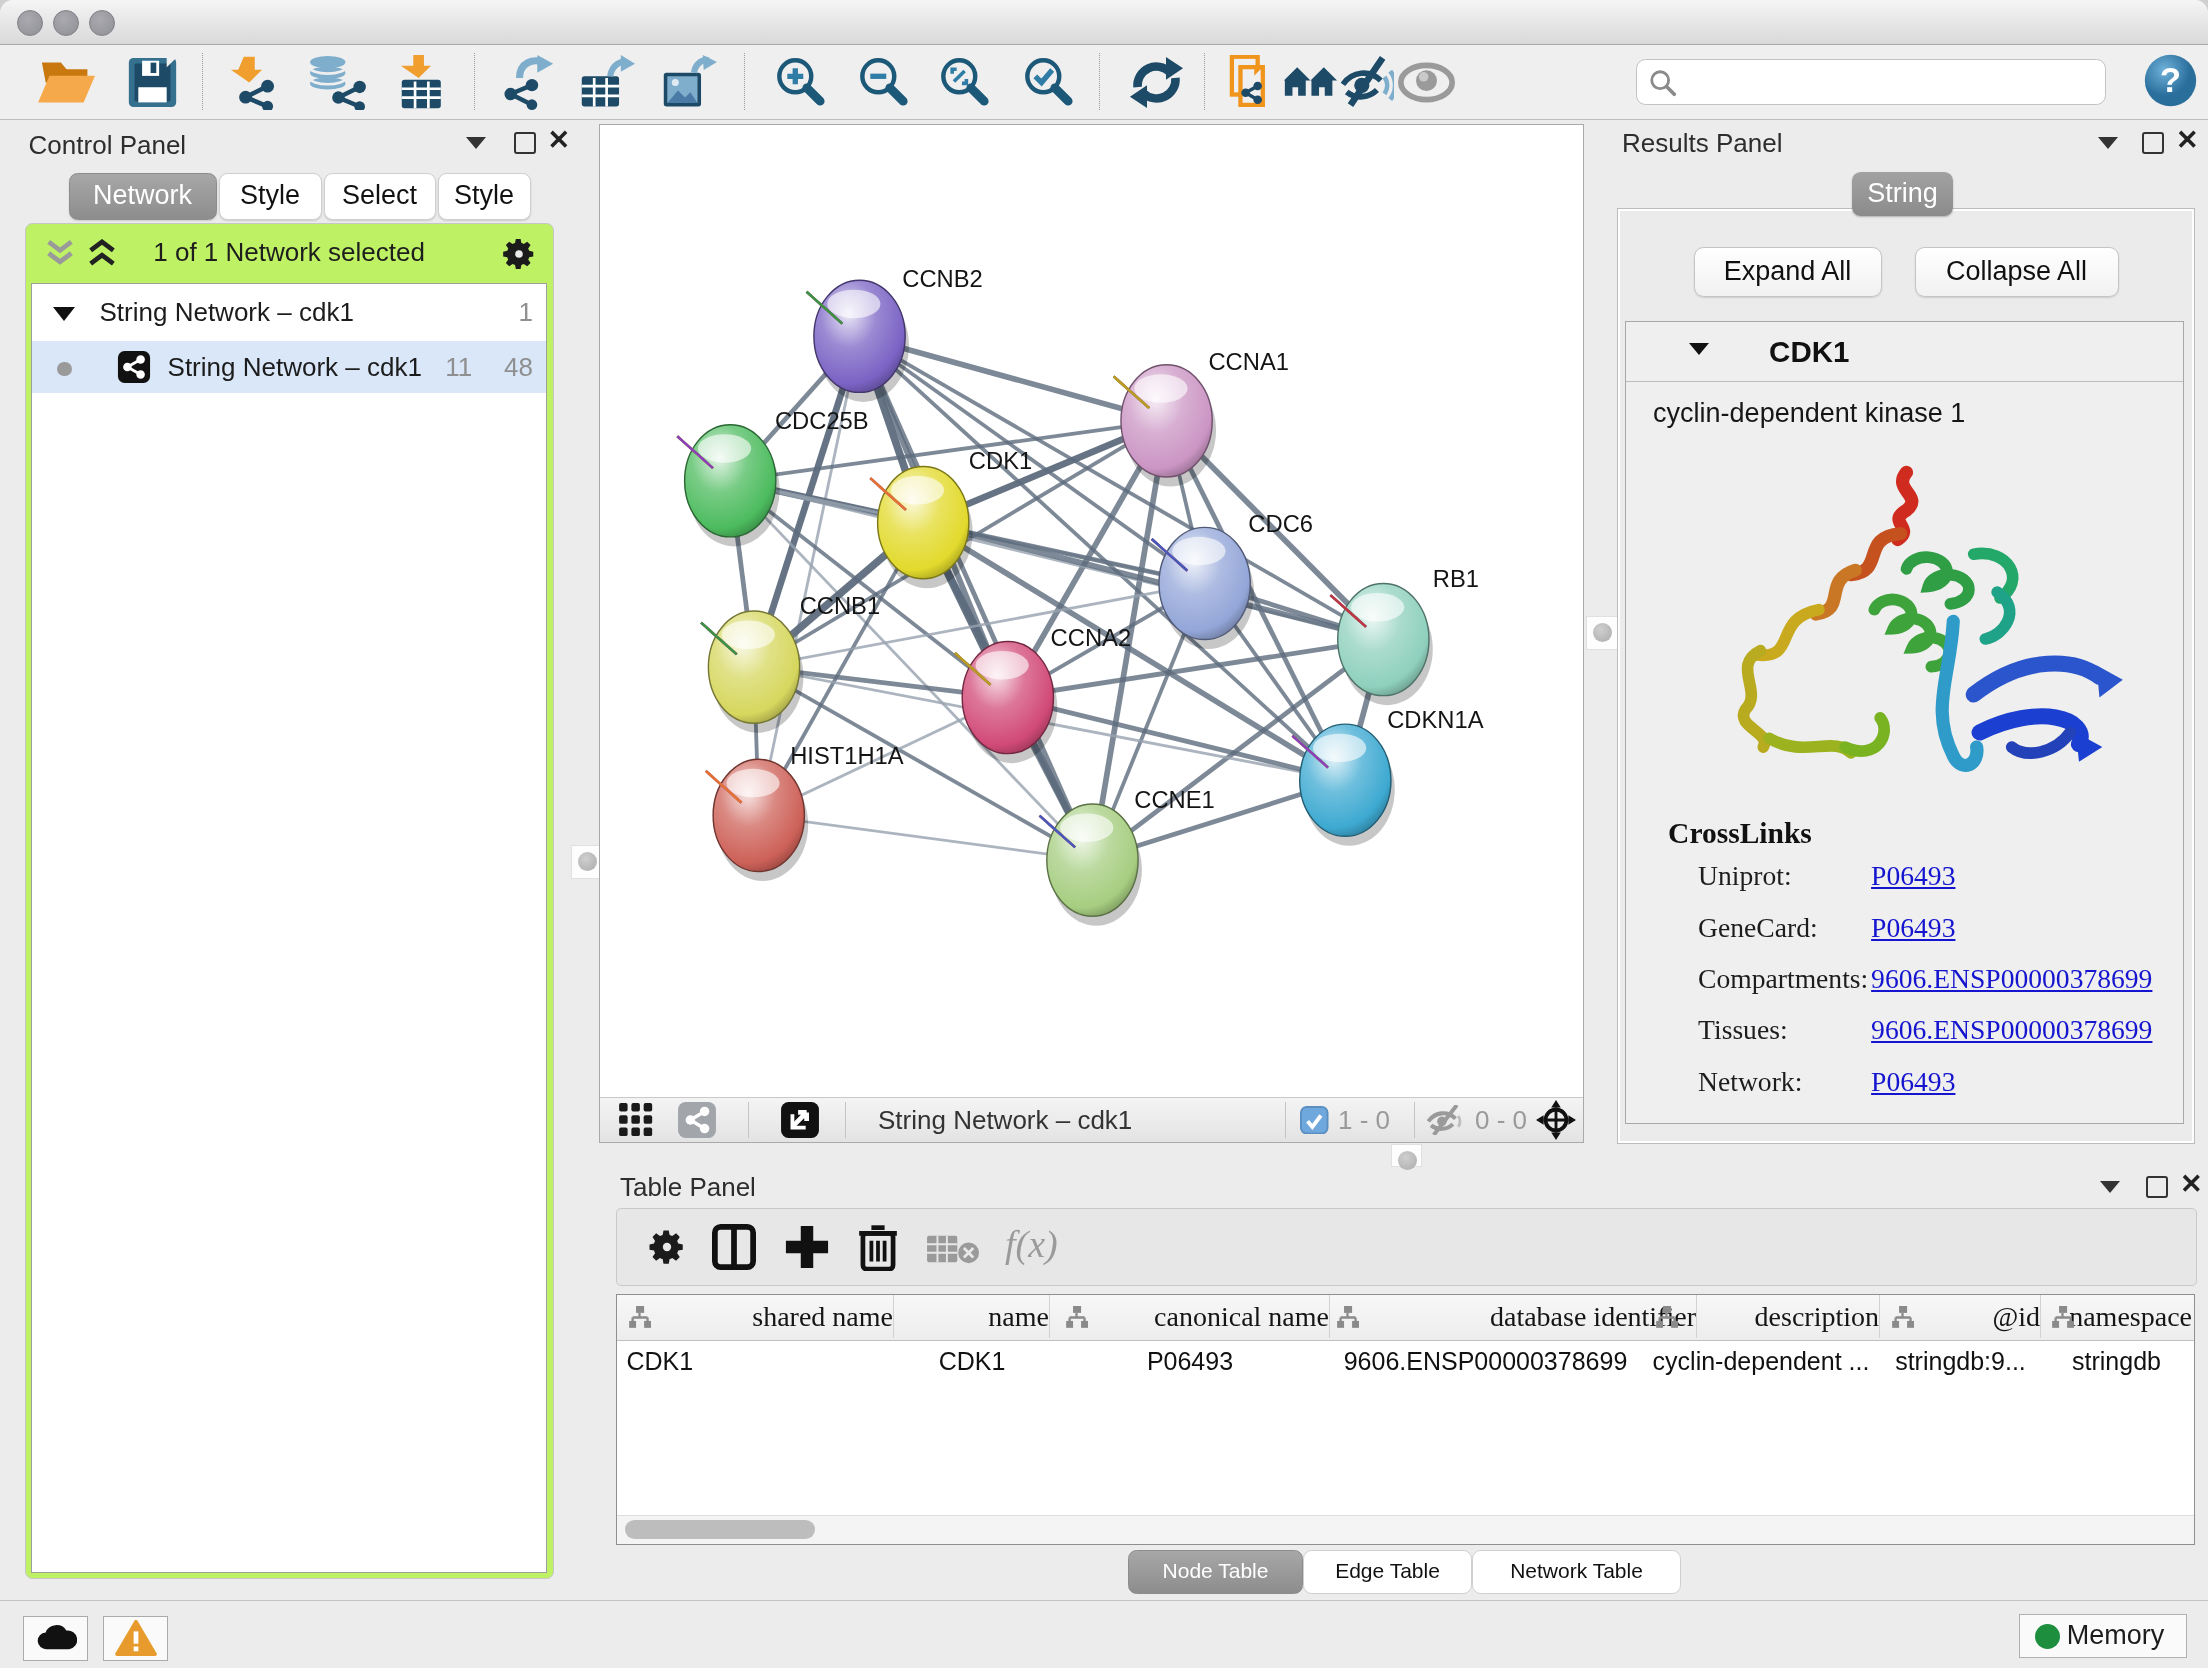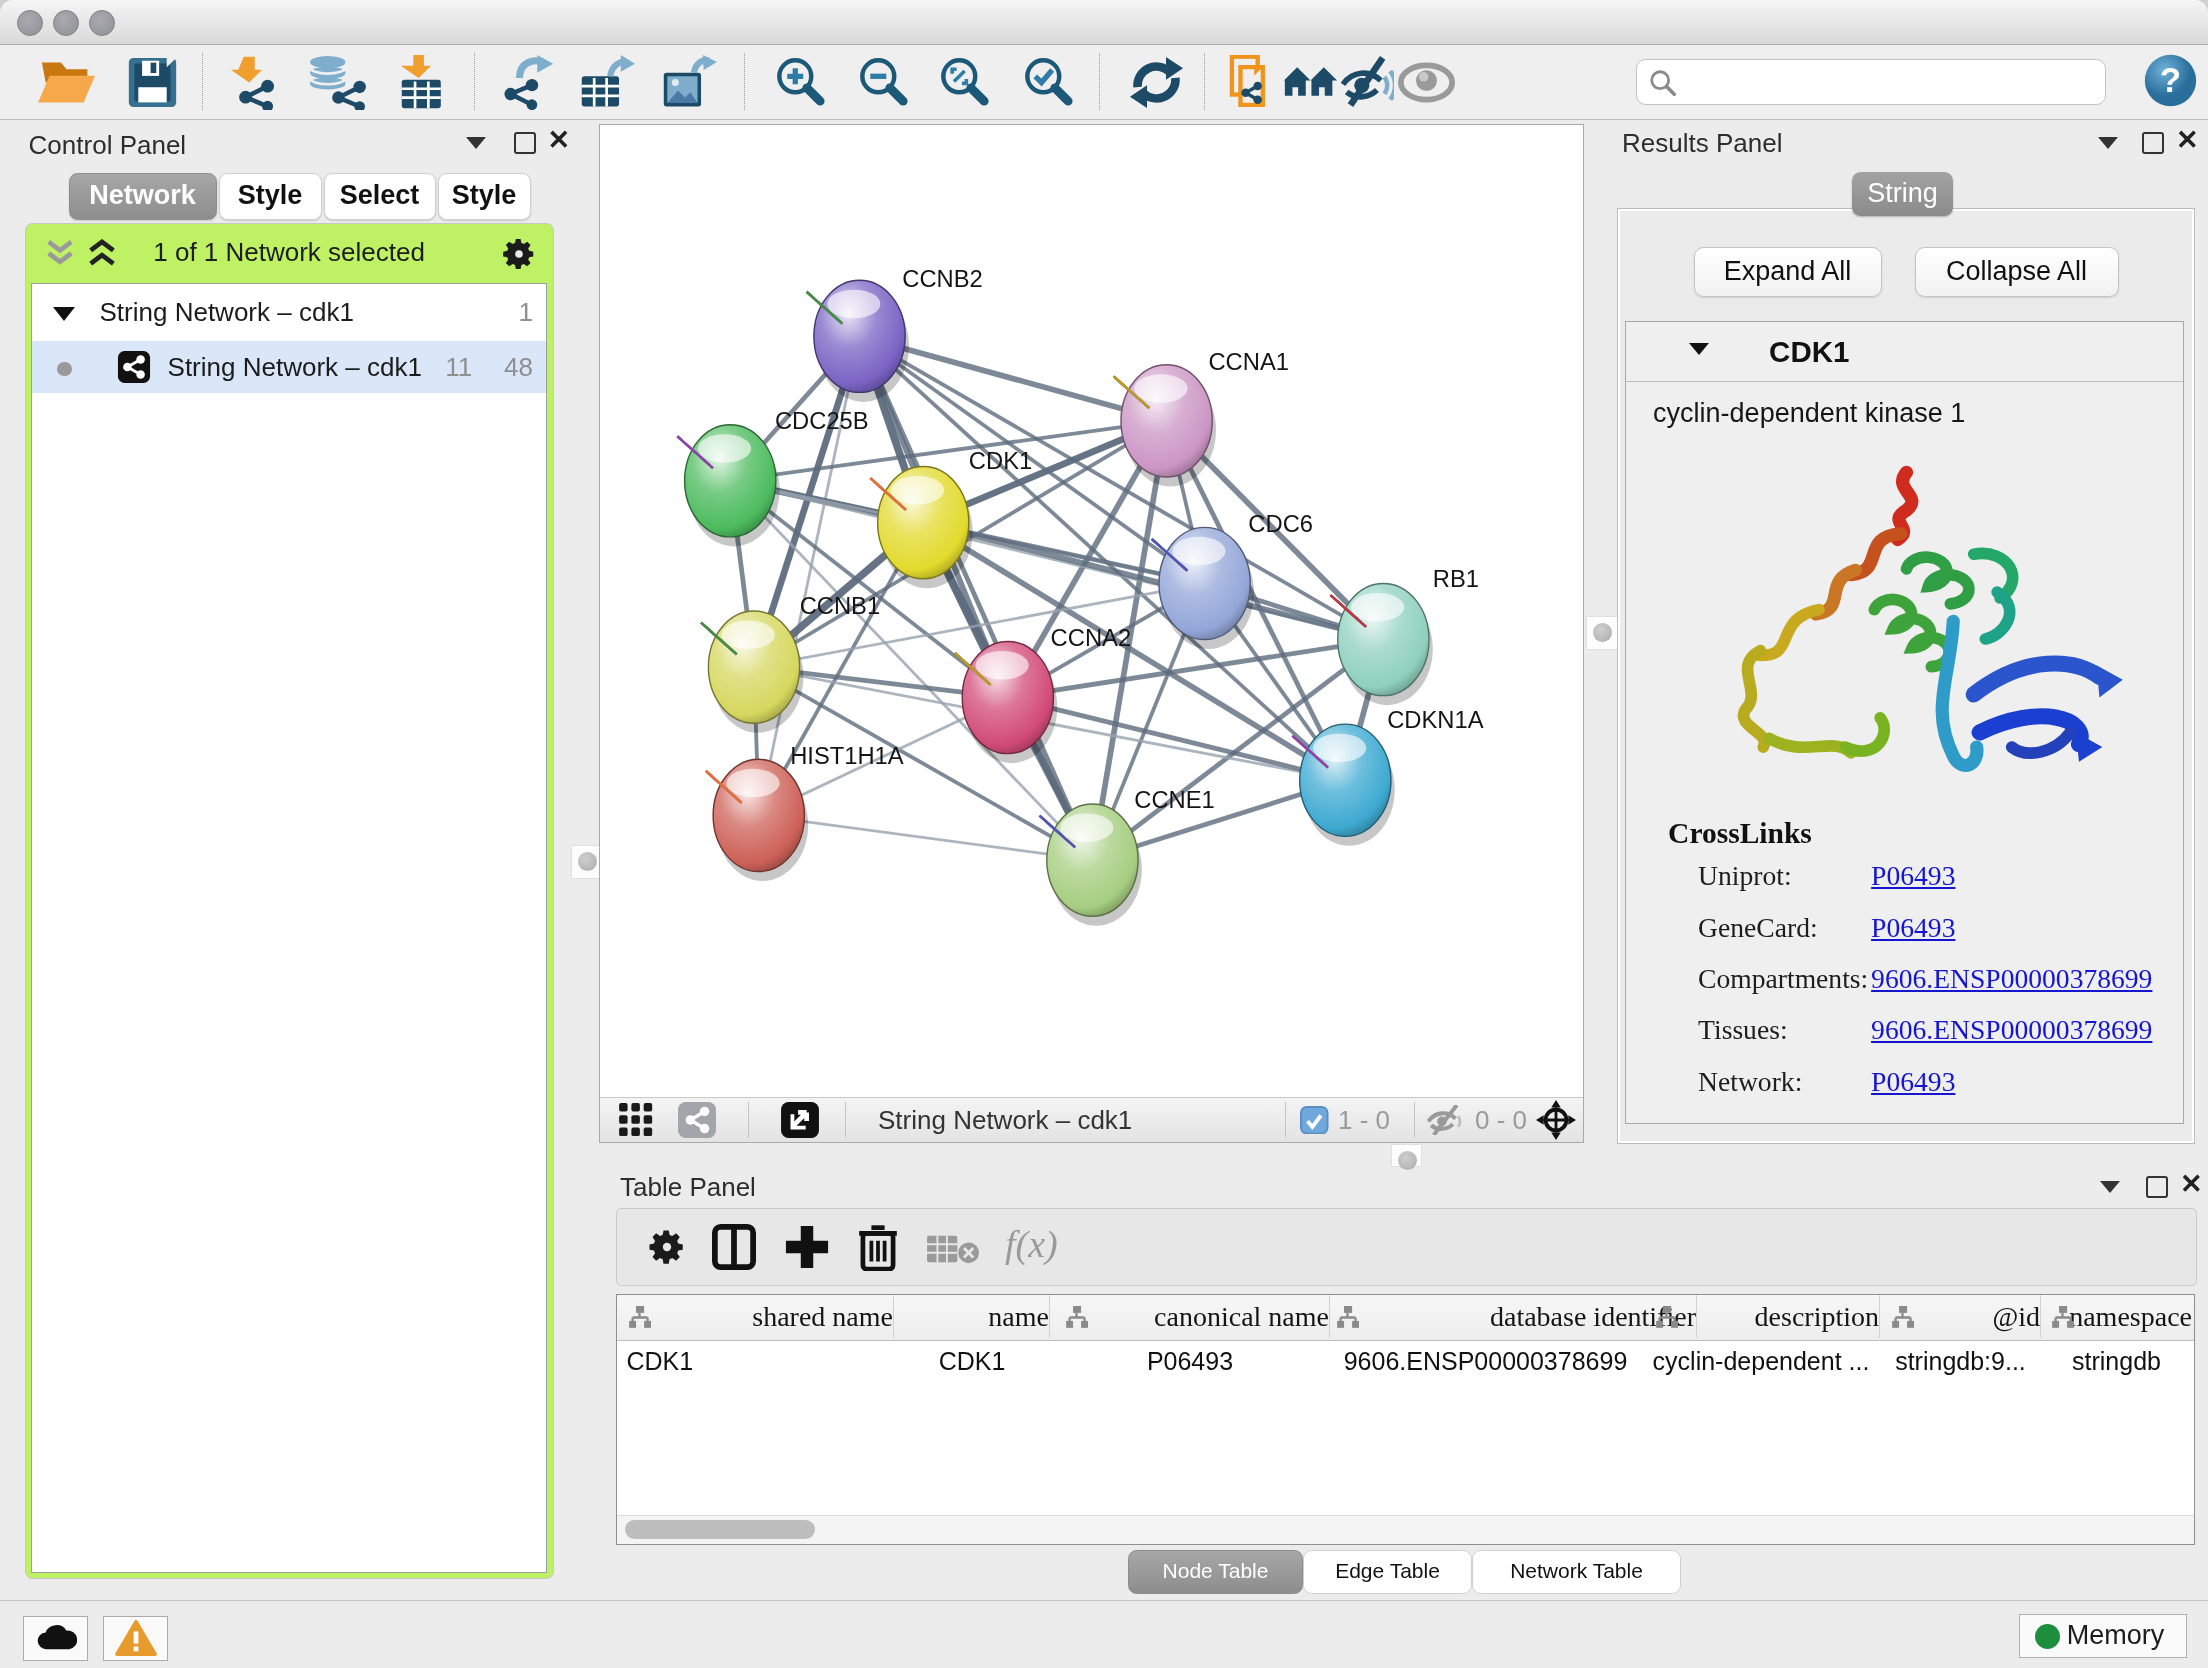--- a/index.html
+++ b/index.html
@@ -22,21 +22,21 @@
     font-size:25px;font-family:"Liberation Sans",sans-serif;background:transparent;}
   
   .panel-title{font-size:26px;color:#2d2d2d;}
   .win-btn-tri{width:0;height:0;border-left:10.5px solid transparent;border-right:10.5px solid transparent;
     border-top:12.4px solid #333;display:inline-block;}
   .win-btn-box{width:18px;height:18px;border:2.9px solid #333;border-radius:2.9px;display:inline-block;}
   .win-btn-x{font-size:27px;font-weight:bold;color:#222;line-height:21px;display:inline-block;}
   
   .cpanel{position:absolute;left:7.6px;top:124px;width:561px;height:1455px;background:#ececec;}
   .tab{position:absolute;top:0;height:45px;background:#fff;border:1px solid #cfcfcf;border-radius:8.6px;
-    text-align:center;font-size:27px;line-height:43px;color:#111;box-shadow:0 1px 1.9px rgba(0,0,0,.15);font-weight:bold;}
+    text-align:center;font-size:27px;line-height:43px;color:#111;box-shadow:0 1px 1.9px rgba(0,0,0,.15);}
   .tab.active{background:linear-gradient(#a7a7a7,#8d8d8d);color:#fff;border-color:#8d8d8d;}
   .cp-box{position:absolute;left:17px;top:99px;width:527px;height:1354px;background:#bef264;
     border:1px solid #c6c6c6;border-radius:7.6px;}
   .cp-status{position:absolute;left:0;top:13.3px;width:100%;text-align:center;font-size:26px;color:#1d1d1d;}
   .tree-box{position:absolute;left:5.7px;top:59px;width:514px;height:1288px;background:#fff;border:1px solid #9e9e9e;}
   .tree-row{position:absolute;left:0;width:100%;height:52px;font-size:26px;line-height:52px;}
   .tree-row.selected{background:#d9e7f8;}
   .tri-down{width:0;height:0;border-left:11.4px solid transparent;border-right:11.4px solid transparent;
     border-top:14.3px solid #111;display:inline-block;}
   .count{color:#8f8f8f;}

